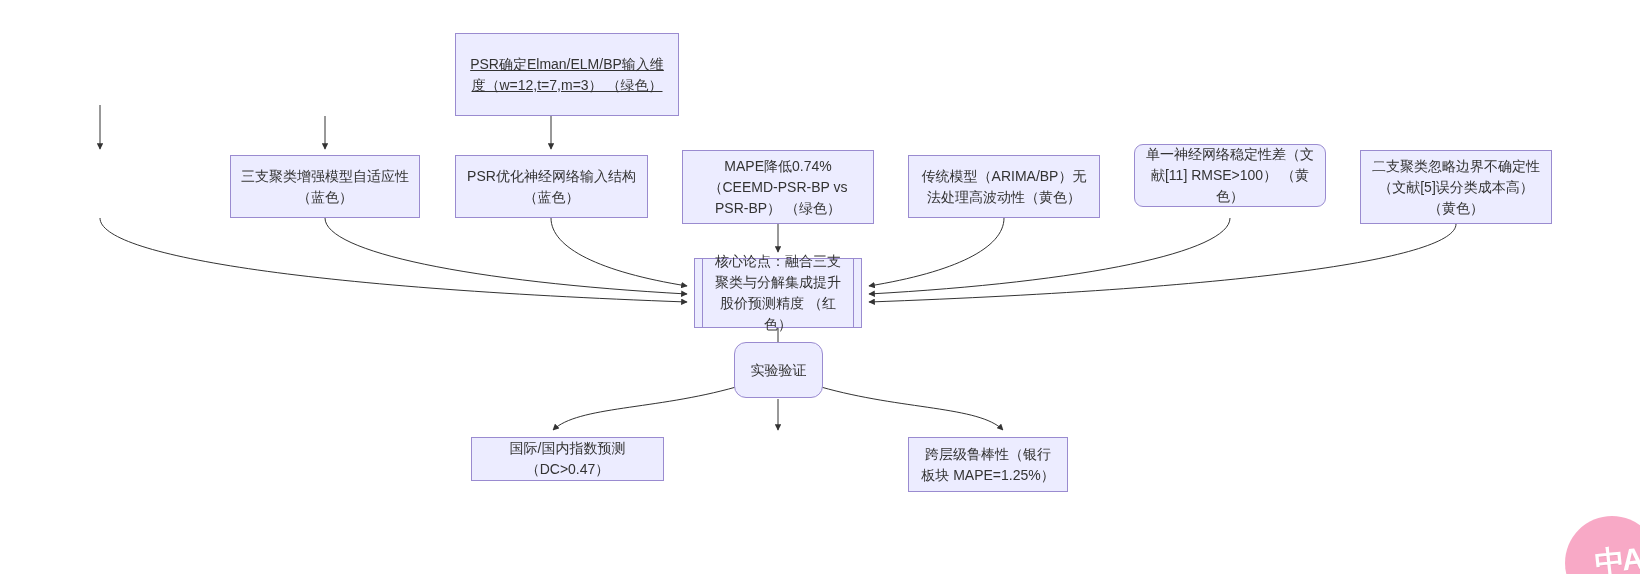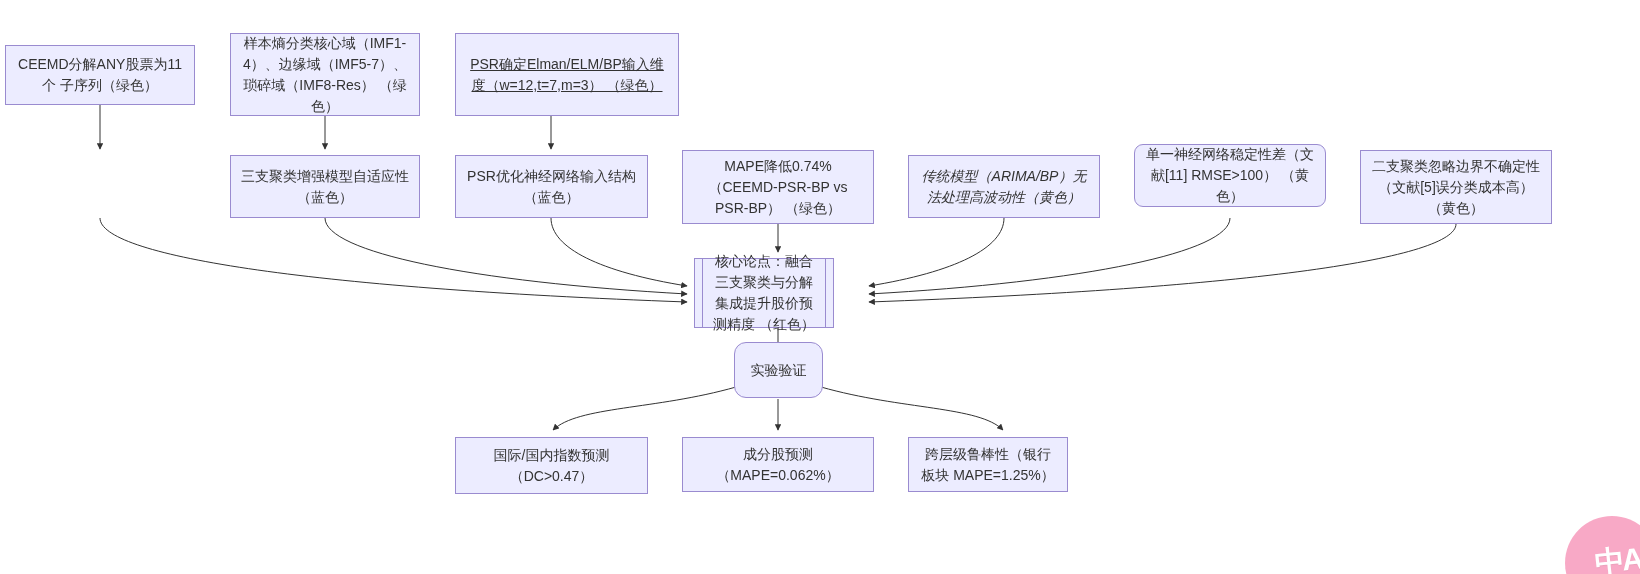--- a/index.html
+++ b/index.html
@@ -64,36 +64,33 @@
       <path d="M 1456 224 C 1456 258, 1255 288, 869 302" marker-end="url(#arrow)"></path>
 
       <path d="M 778 328 L 778 355" marker-end="url(#arrow)"></path>
 
       <path d="M 736 387 C 655 410, 578 406, 553 430" marker-end="url(#arrow)"></path>
       <path d="M 778 399 L 778 430" marker-end="url(#arrow)"></path>
       <path d="M 821 387 C 902 410, 979 406, 1003 430" marker-end="url(#arrow)"></path>
     </g>
   </svg>
 
-  <div class="node" style="left:5px;top:45px;width:190px;height:60px;">CEEMD分解ANY股票为11个 子序列（绿色）</div>
-  <div class="node" style="left:230px;top:33px;width:190px;height:83px;">样本熵分类核心域（IMF1-4）、边缘域（IMF5-7）、琐碎域（IMF8-Res） （绿色）</div>
   <div class="node" style="left:455px;top:33px;width:224px;height:83px;text-decoration:underline;">PSR确定Elman/ELM/BP输入维度（w=12,t=7,m=3） （绿色）</div>
 
   <div class="node" style="left:230px;top:155px;width:190px;height:63px;">三支聚类增强模型自适应性 （蓝色）</div>
   <div class="node" style="left:455px;top:155px;width:193px;height:63px;">PSR优化神经网络输入结构 （蓝色）</div>
   <div class="node" style="left:682px;top:150px;width:192px;height:74px;">MAPE降低0.74%（CEEMD-PSR-BP vs PSR-BP） （绿色）</div>
-  <div class="node" style="left:908px;top:155px;width:192px;height:63px;font-style:italic;">传统模型（ARIMA/BP）无法处理高波动性（黄色）</div>
+  <div class="node" style="left:908px;top:155px;width:192px;height:63px;">传统模型（ARIMA/BP）无法处理高波动性（黄色）</div>
   <div class="node" style="left:1134px;top:144px;width:192px;height:63px;border-radius:9px;">单一神经网络稳定性差（文献[11] RMSE&gt;100） （黄色）</div>
   <div class="node" style="left:1360px;top:150px;width:192px;height:74px;">二支聚类忽略边界不确定性 （文献[5]误分类成本高） （黄色）</div>
 
-  <div class="node subroutine" style="left:694px;top:258px;width:140px;height:70px;padding:16px 16px;">核心论点：融合三支聚类与分解集成提升股价预测精度 （红色）</div>
+  <div class="node subroutine" style="left:694px;top:258px;width:168px;height:70px;padding:16px 16px;">核心论点：融合三支聚类与分解集成提升股价预测精度 （红色）</div>
 
   <div class="node" style="left:734px;top:342px;width:89px;height:56px;border-radius:12px;">实验验证</div>
 
-  <div class="node" style="left:455px;top:437px;width:193px;height:57px;">国际/国内指数预测 （DC&gt;0.47）</div>
-  <div class="node" style="left:682px;top:437px;width:192px;height:55px;">成分股预测 （MAPE=0.062%）</div>
+  <div class="node" style="left:471px;top:437px;width:193px;height:44px;">国际/国内指数预测 （DC&gt;0.47）</div>
   <div class="node" style="left:908px;top:437px;width:160px;height:55px;">跨层级鲁棒性（银行板块 MAPE=1.25%）</div>
 
   <div class="translate-badge">
     <span class="glyphs">中A</span>
   </div>
 
 </div>
 
 </body></html>

